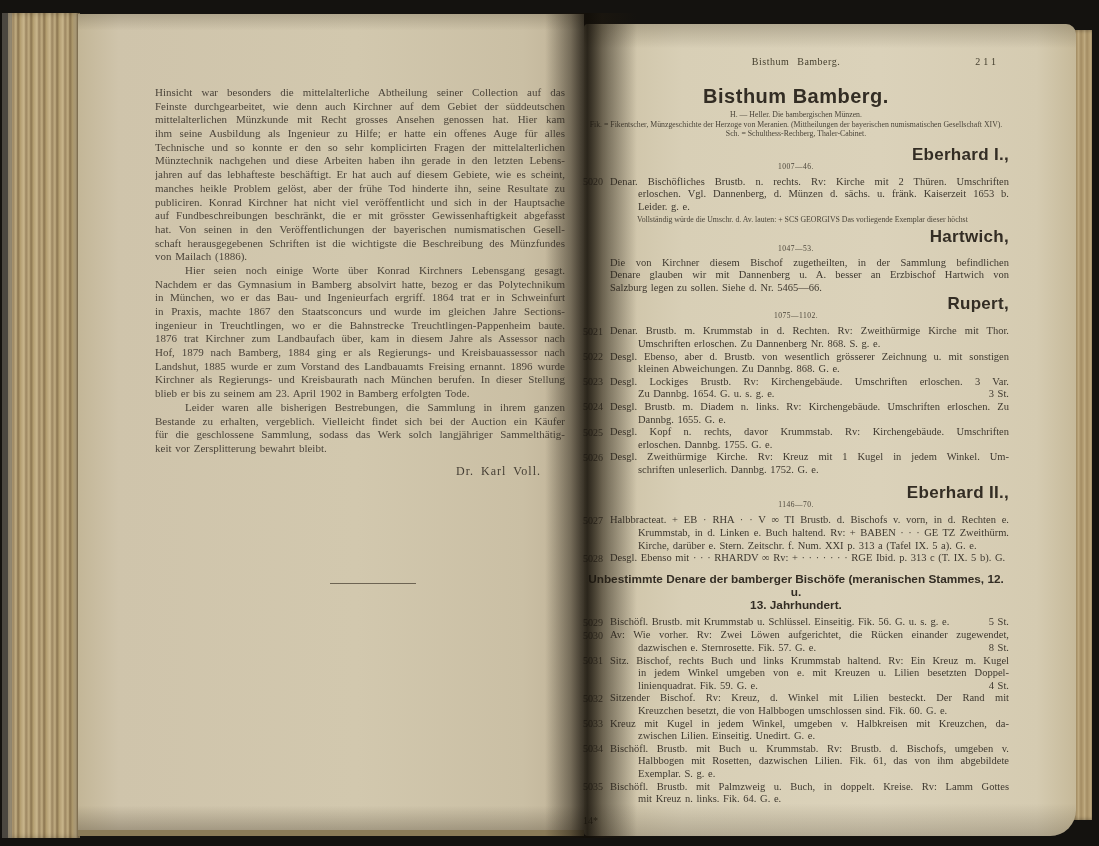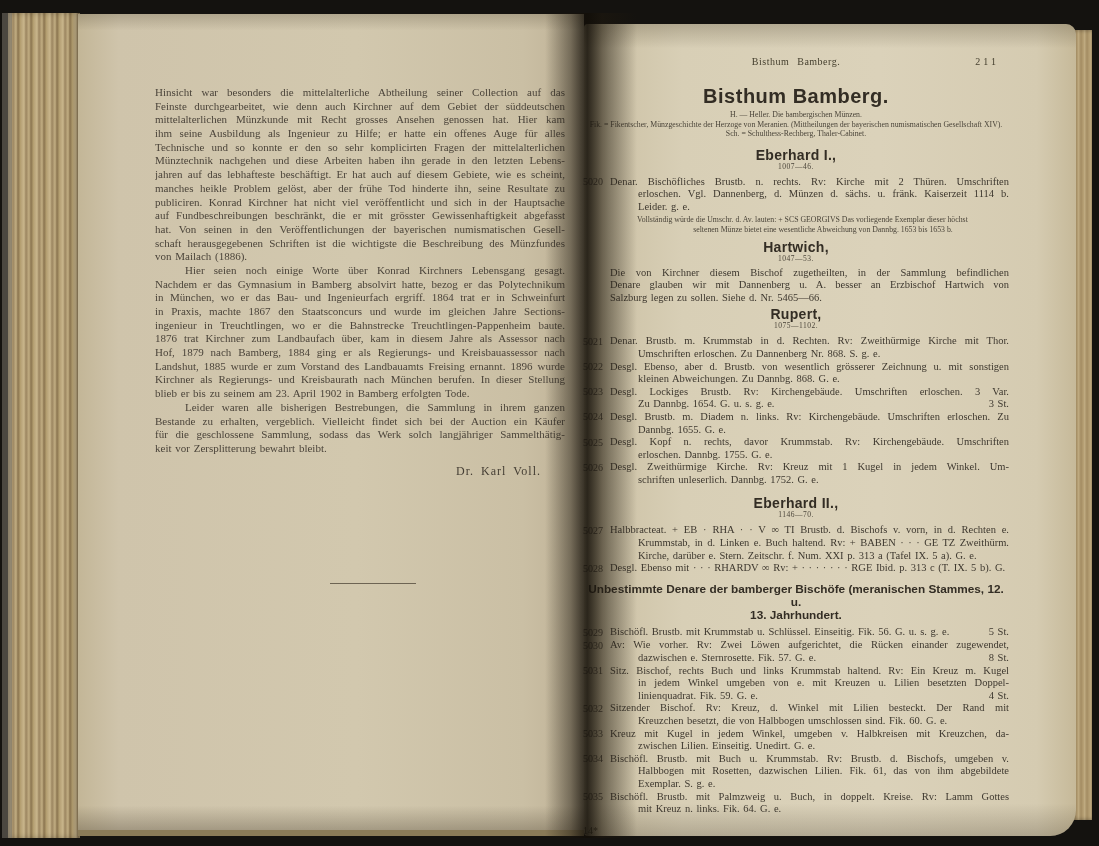--- a/index.html
+++ b/index.html
@@ -45,22 +45,22 @@
 
   
   .rc{position:absolute;left:583px;top:56px;width:426px;z-index:2;color:#3e382f;
       font-size:10.5px;line-height:12.6px;}
   .headrow{position:relative;height:14px;font-size:10px;color:#46402f;}
   .rhead{text-align:center;word-spacing:5px;letter-spacing:.5px;}
   .pagenum{position:absolute;right:10px;top:0;letter-spacing:3px;}
   .rtitle{margin-top:15px;text-align:center;font-family:"Liberation Sans",sans-serif;
     font-weight:bold;font-size:20px;line-height:22px;color:#332d24;letter-spacing:.5px;}
   .refs{margin-top:3px;text-align:center;font-size:7.8px;line-height:9.6px;color:#4a4439;}
-  .sechead{text-align:center;font-family:"Liberation Sans",sans-serif;font-weight:bold;
-    font-size:14px;line-height:14px;color:#332d24;letter-spacing:.3px;}
+  .sechead{text-align:right;font-family:"Liberation Sans",sans-serif;font-weight:bold;
+    font-size:17px;line-height:14px;color:#332d24;letter-spacing:.3px;}
   .secdates{text-align:center;font-size:7.5px;line-height:10px;color:#4a4439;letter-spacing:.5px;}
   .bighead{margin-top:9px;text-align:center;font-family:"Liberation Sans",sans-serif;
     font-weight:bold;font-size:11.8px;line-height:13px;color:#332d24;}
   .entry{display:flex;}
   .enum{width:27px;flex:none;font-size:10px;color:#4a443a;padding-top:.5px;}
   .ebody{flex:1;min-width:0;}
   .eline{height:12.6px;overflow:hidden;word-spacing:1px;}
   .eline.j{text-align:justify;text-align-last:justify;}
   .eline.cont{padding-left:28px;}
   .eline.flexline{display:flex;justify-content:space-between;}
@@ -125,25 +125,24 @@
       </div>
     <div id="sections">
         <div>
           <div class="sechead mt9">Eberhard I.,</div>
           <div class="secdates">1007—46.</div>
           <div class="mt4">
             <div class="entry">
               <div class="enum">5020</div>
               <div class="ebody">
                 <div class="eline j">Denar.  Bischöfliches Brustb. n. rechts.   Rv: Kirche mit 2 Thüren.   Umschriften</div>
-                <div class="eline cont j">erloschen.   Vgl. Dannenberg, d. Münzen d. sächs. u. fränk. Kaiserzeit 1114 b.</div>
+                <div class="eline cont j">erloschen.   Vgl. Dannenberg, d. Münzen d. sächs. u. fränk. Kaiserzeit 1653 b.</div>
                 <div class="eline cont">Leider. g. e.</div>
                 <div class="smalls">
                   <div>Vollständig würde die Umschr. d. Av. lauten:  + SCS GEORGIVS  Das vorliegende Exemplar dieser höchst</div>
-                  <div class="c2">seltenen Münze bietet eine wesentliche Abweichung von Dannbg. 1653 bis 1653 b.</div>
                 </div>
               </div>
             </div>
           </div>
         </div>
         <div>
           <div class="sechead mt5">Hartwich,</div>
           <div class="secdates">1047—53.</div>
           <div class="para mt3">
             <div class="eline j">Die von Kirchner diesem Bischof zugetheilten, in der Sammlung befindlichen</div>

